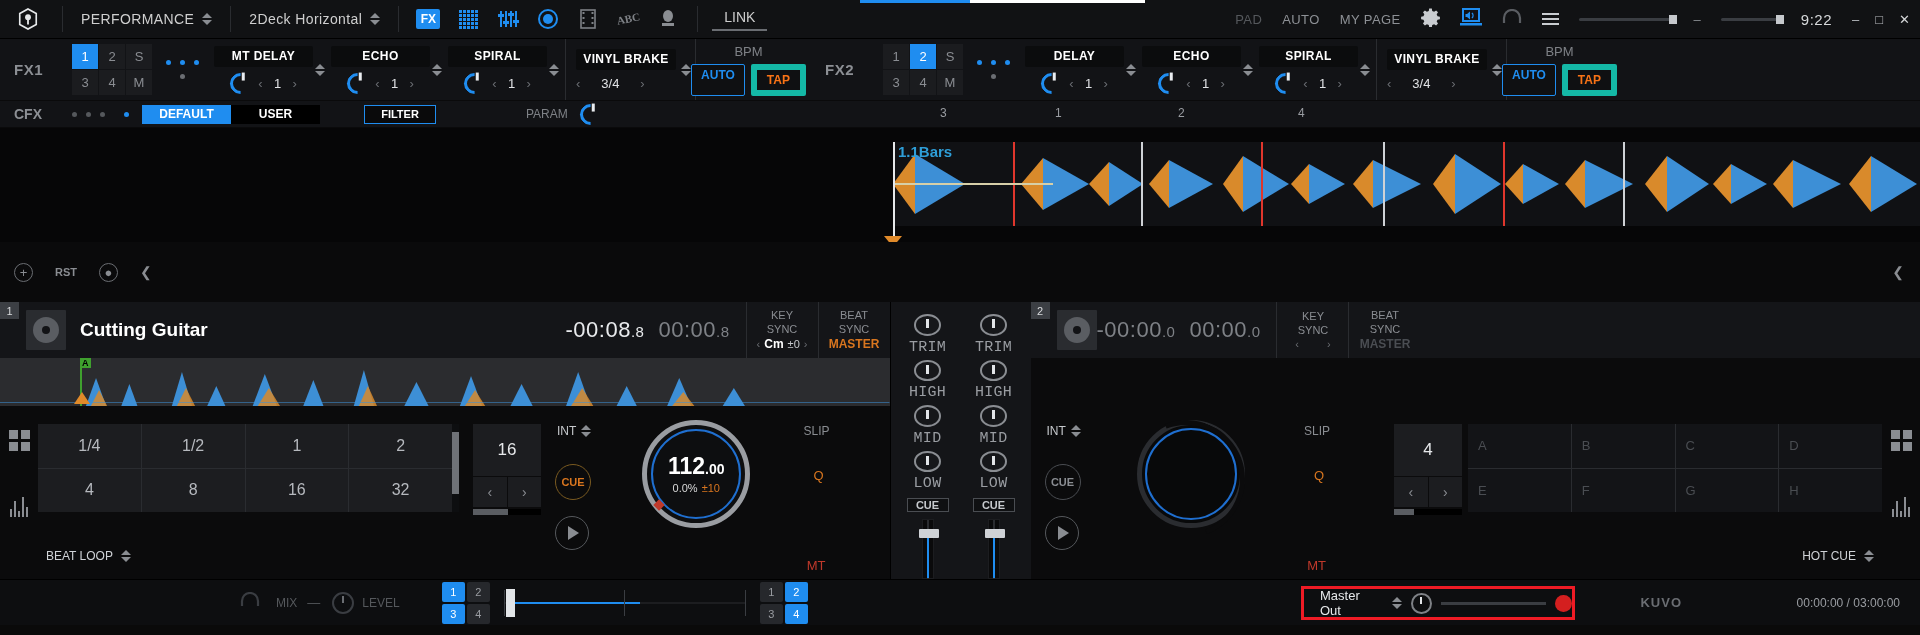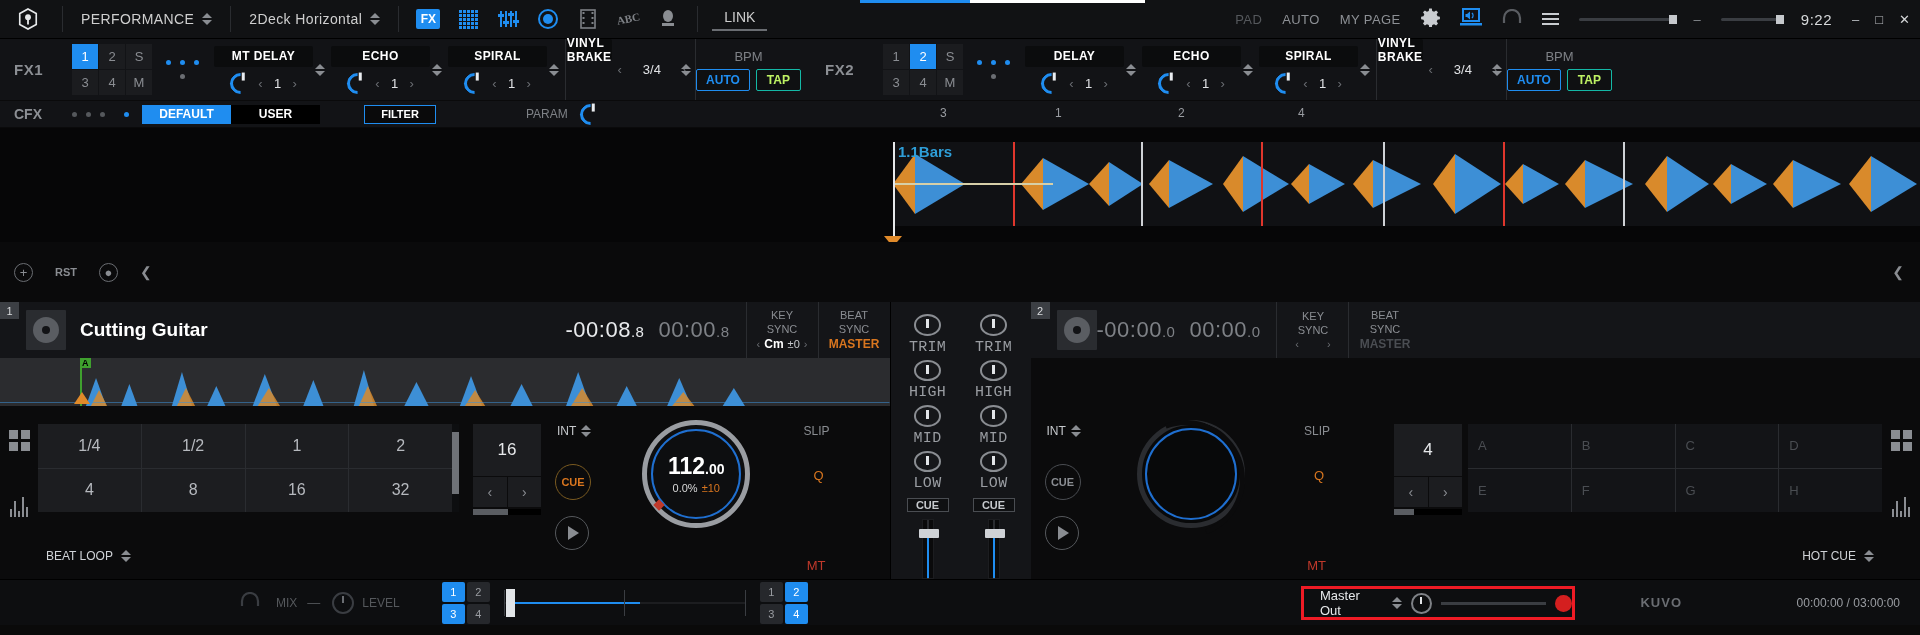--- a/index.html
+++ b/index.html
@@ -75,30 +75,30 @@
   .fxname { height:21px;background:#0b0c0d;display:flex;align-items:center;justify-content:center;
     color:#fff;font-size:12px;font-weight:bold;letter-spacing:.4px;border-radius:2px;position:relative;}
   .fxctl { display:flex;align-items:center;justify-content:center;gap:7px;}
   .knob { width:21px;height:21px;border-radius:50%;border:3px solid #1f8df0;
      border-top-color:transparent; border-right-color:transparent; transform:rotate(45deg);
      position:relative;}
   .knob::after{content:"";position:absolute;width:3px;height:8px;background:#e9ecef;
      left:50%;margin-left:-1px;top:-5px;transform:rotate(-45deg);transform-origin:50% 120%;}
   .arw { color:#6a6d72;font-size:13px; }
   .fxval { color:#e0e2e5;font-size:13px;min-width:16px;text-align:center;}
-  .relbox { display:flex;flex-direction:row;justify-content:center;gap:6px;width:112px;
+  .relbox { display:flex;flex-direction:column;justify-content:center;gap:6px;width:112px;
     border-left:1px solid #2a2c30; padding-left:10px;}
   .bpmbox { width:106px;display:flex;flex-direction:column;align-items:center;justify-content:center;
     gap:5px;border-left:1px solid #2a2c30;}
   .bpmlbl { color:#7e8186;font-size:13px;}
   .bpmbtns{display:flex;gap:6px;justify-content:space-between;}
   .btn-auto{border:1px solid #1f8df0;color:#1f8df0;background:#0f1012;font-size:12px;
     font-weight:bold;padding:3px 9px;border-radius:2px;}
-  .btn-tap{background:#0f1012;color:#bef264;font-size:12px;font-weight:bold;padding:3px 10px;
-    border:1px solid #14b8a6;border-radius:2px;}
+  .btn-tap{background:#0f1012;color:#f97316;font-size:12px;font-weight:bold;padding:3px 10px;
+    border:6px solid #14b8a6;border-radius:2px;}
 
   
   .cfxrow{height:27px;background:#121316;display:flex;align-items:center;
      border-bottom:1px solid #0a0a0b;position:relative;}
   .cfx-label{width:72px;padding-left:14px;color:#8c8f94;font-size:14px;font-weight:bold;}
   .cfx-dots{display:flex;gap:9px;align-items:center;width:60px;}
   .cfx-dots i{width:5px;height:5px;border-radius:50%;background:#55585c;display:block;}
   .cfx-dots i.b{background:#1f8df0;}
   .dflt-user{display:flex;margin-left:10px;}
   .dflt-user div{width:89px;height:19px;display:flex;align-items:center;justify-content:center;

